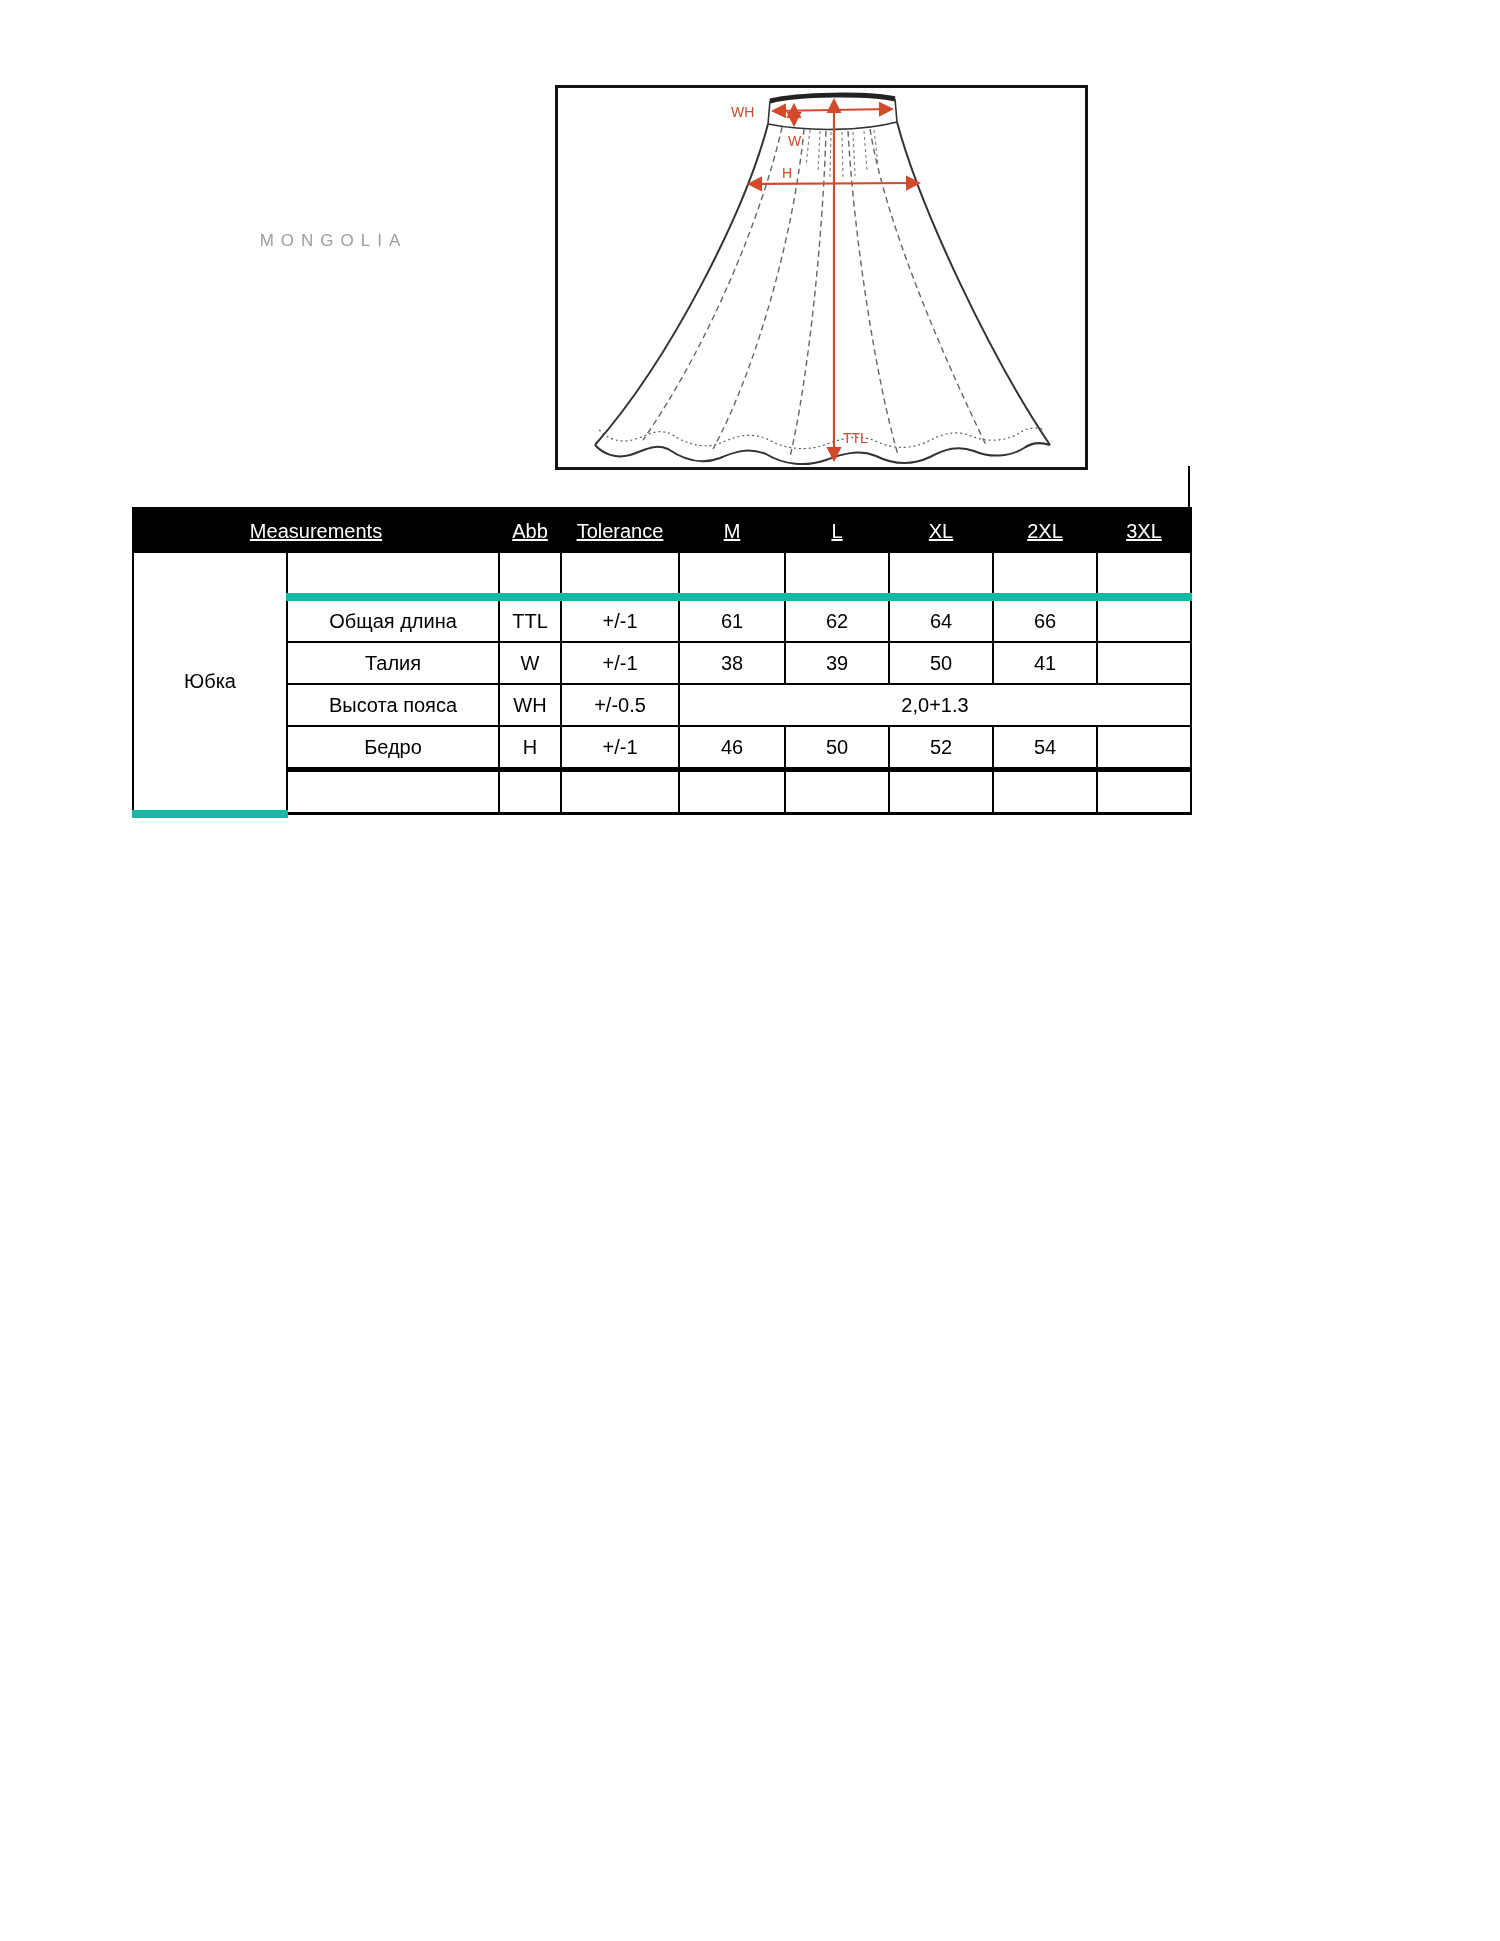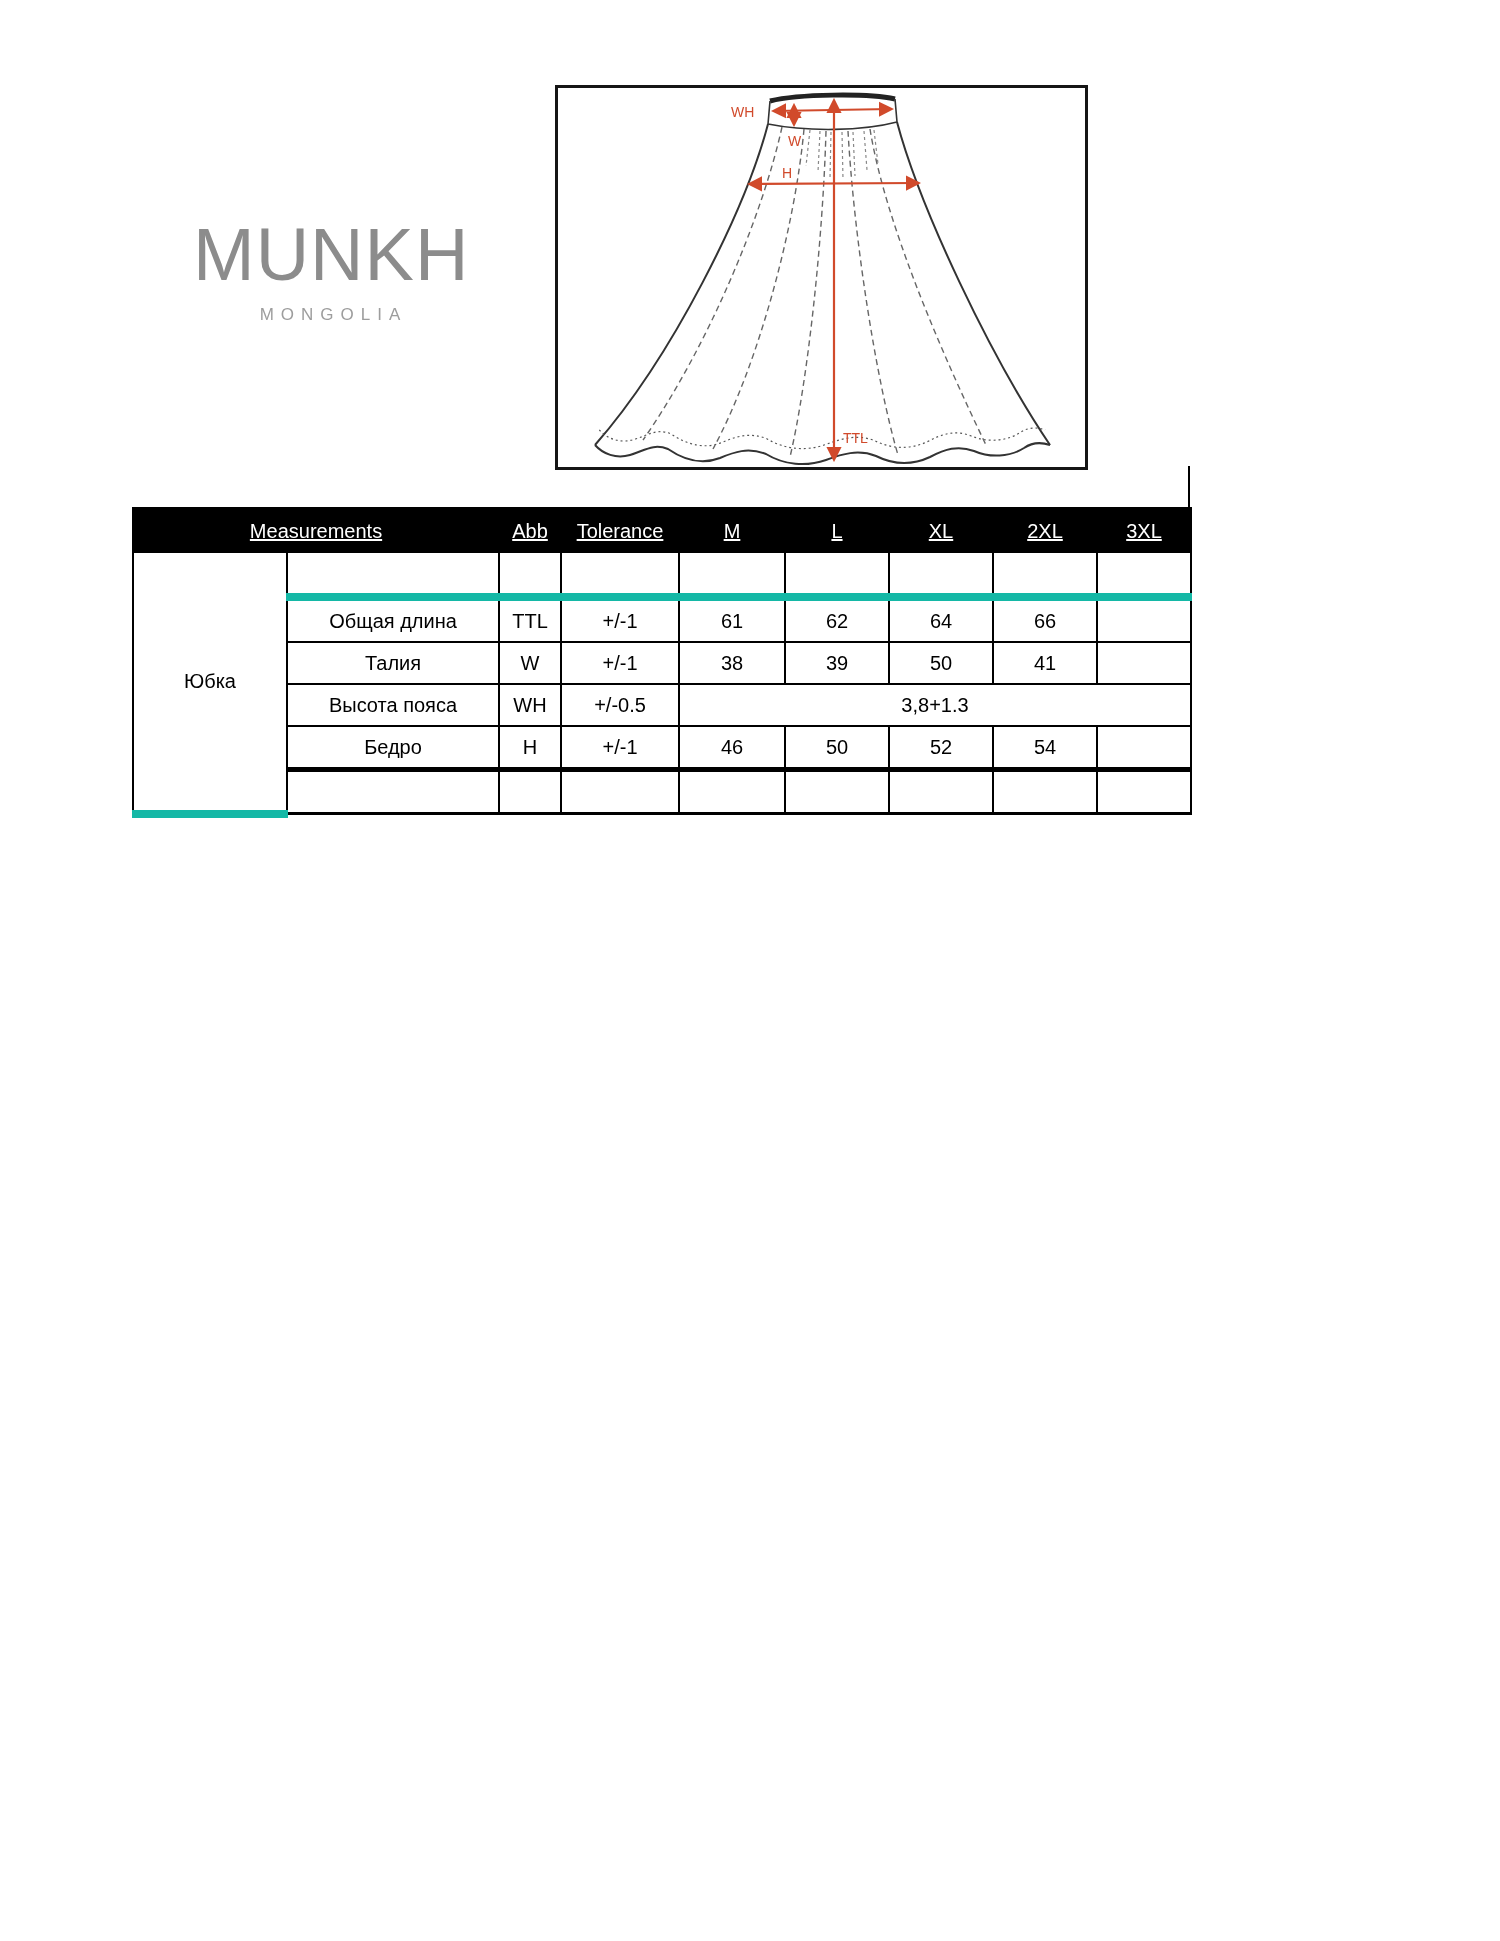--- a/index.html
+++ b/index.html
@@ -52,21 +52,20 @@
   tr.r-empty-top td{border-bottom:8px solid #14b8a6;}
   tr.r-hip td{border-bottom:5px solid #000;}
   tr.r-empty-bot td{border-bottom:3px solid #000;}
 </style>
 </head>
 <body>
 
 <div id="page">
 
   <div class="brand">
-    <div class="brand-name">MUNKH</div>
     <div class="brand-sub">MONGOLIA</div>
   </div>
 
   <div class="diagram-box">
     <svg width="527" height="379" viewBox="0 0 527 379">
       <defs>
         <marker id="ah" viewBox="0 0 10 10" refX="8" refY="5" markerWidth="7" markerHeight="7" orient="auto-start-reverse">
           <path d="M0,0 L10,5 L0,10 z" fill="#d14a2b"></path>
         </marker>
       </defs>
@@ -169,21 +168,21 @@
           <td>38</td>
           <td>39</td>
           <td>50</td>
           <td>41</td>
           <td class="c-last"></td>
         </tr>
         <tr>
           <td class="name">Высота пояса</td>
           <td>WH</td>
           <td>+/-0.5</td>
-          <td class="c-last" colspan="5">3,8+1.3</td>
+          <td class="c-last" colspan="5">2,0+1.3</td>
         </tr>
         <tr class="r-hip">
           <td class="name">Бедро</td>
           <td>H</td>
           <td>+/-1</td>
           <td>46</td>
           <td>50</td>
           <td>52</td>
           <td>54</td>
           <td class="c-last"></td>

